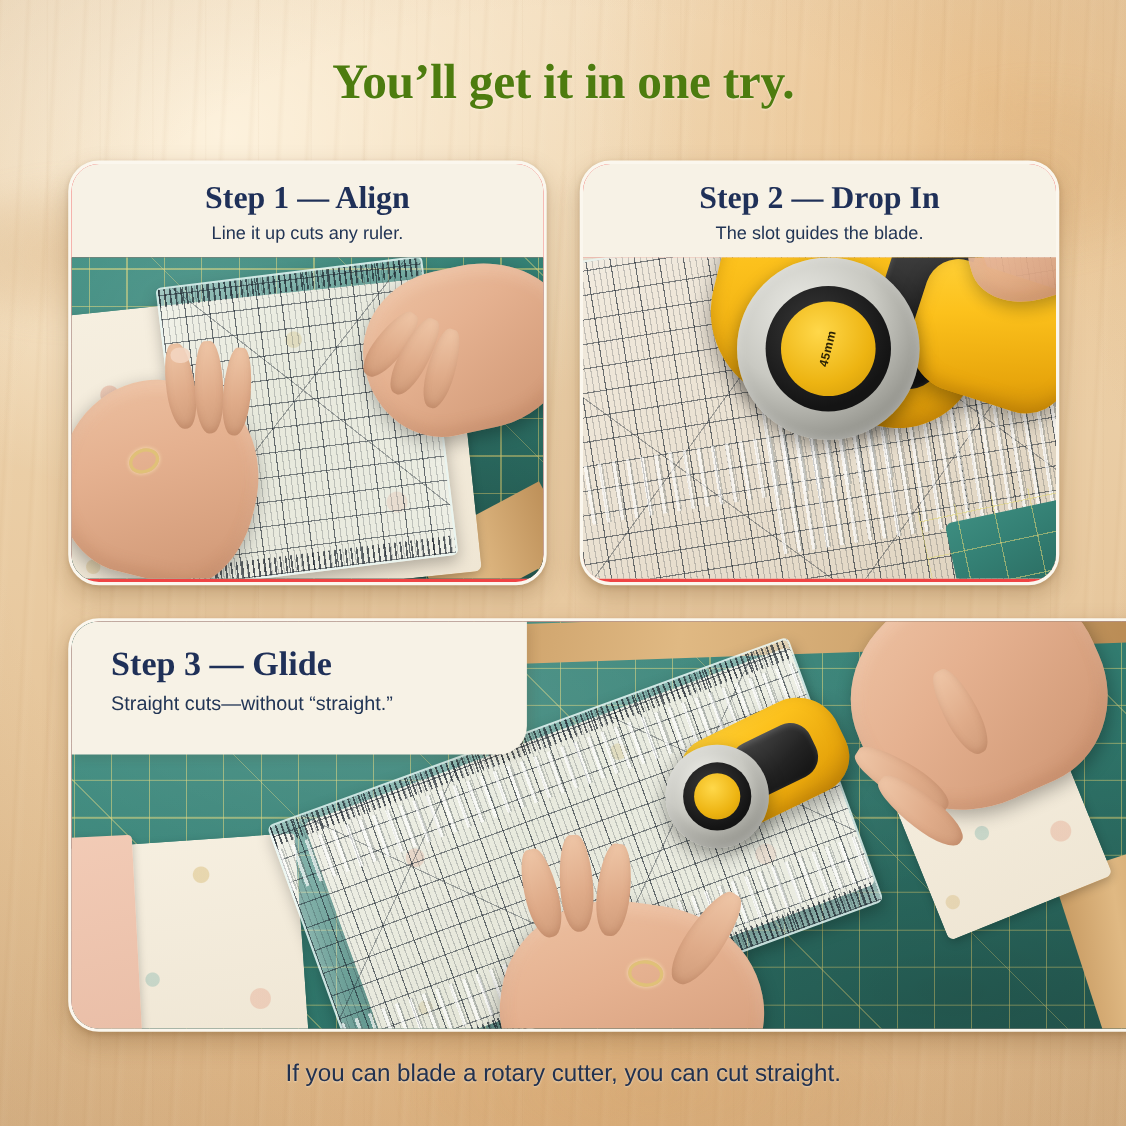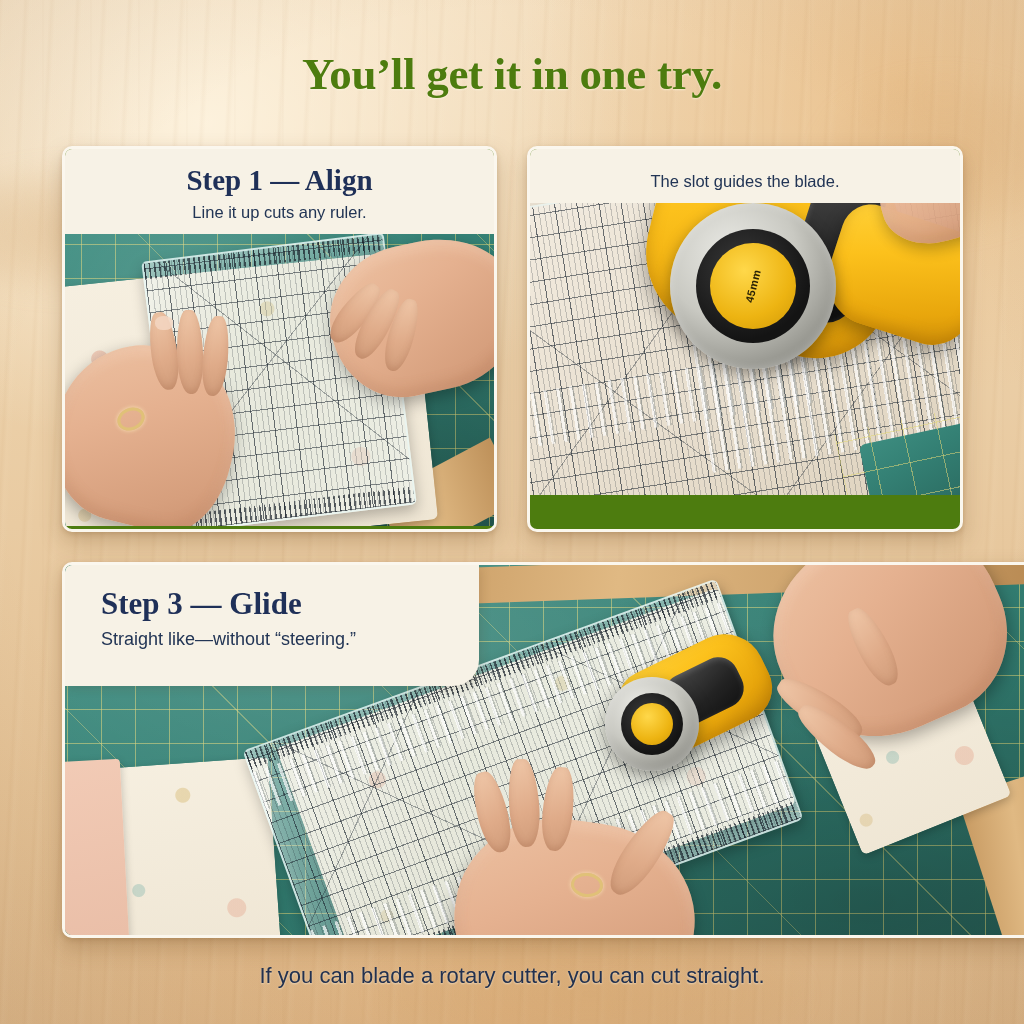--- a/index.html
+++ b/index.html
@@ -59,22 +59,22 @@
     font-size:45px;
     letter-spacing:-0.3px;
     color:#4d7c0f;
     text-shadow:0 1px 2px rgba(255,248,232,.65);
     z-index:5;
   }
 
   
   .card{
     position:absolute;
-    background:#4d7c0f;
-    border-radius:10px;
+    background:#ef4444;
+    border-radius:28px;
     overflow:hidden;
     box-shadow:0 10px 22px rgba(104,66,24,.26), 0 2px 5px rgba(104,66,24,.18);
     border:3px solid #fbf7ee;
     box-sizing:border-box;
     z-index:4;
   }
   #card-1{left:62px;top:146px;width:435px;height:386px;}
   #card-2{left:527px;top:146px;width:436px;height:386px;}
   #card-3{left:62px;top:562px;width:1015px;height:376px;}
 
@@ -282,20 +282,21 @@
 
     <div class="hand" style="right:-26px;top:8px;width:190px;height:150px;border-radius:42% 46% 44% 36%/48% 46% 50% 50%;transform:rotate(-12deg);"></div>
     <div class="finger" style="right:126px;top:44px;width:26px;height:70px;transform:rotate(38deg);"></div>
     <div class="finger" style="right:104px;top:52px;width:26px;height:76px;transform:rotate(28deg);"></div>
     <div class="finger" style="right:80px;top:64px;width:25px;height:74px;transform:rotate(16deg);"></div>
   </div>
 </div>
 
 <div class="card" id="card-2">
   <div class="card-head">
+    <div class="card-title">Step 2 — Drop In</div>
     <div class="card-sub">The slot guides the blade.</div>
   </div>
   <div class="photo" style="background:linear-gradient(160deg,#efe6d6,#e2d6c2);">
 
     <div class="ruler" style="left:-40px;top:-30px;width:520px;height:360px;transform:rotate(-9deg);border-radius:4px;background:linear-gradient(150deg,#f3ece0,#e6dccb 60%,#dccfb9);">
       <div class="ruler-grid"></div>
       <div class="ruler-fine"></div>
       <div class="ruler-diag"></div>
     </div>
 
@@ -359,17 +360,17 @@
     <div class="hand" style="left:390px;bottom:-70px;width:240px;height:190px;border-radius:44% 44% 40% 40%/50% 50% 46% 46%;transform:rotate(8deg);"></div>
     <div class="finger" style="left:412px;bottom:88px;width:30px;height:82px;transform:rotate(-14deg);"></div>
     <div class="finger" style="left:444px;bottom:94px;width:30px;height:88px;transform:rotate(-4deg);"></div>
     <div class="finger" style="left:478px;bottom:90px;width:30px;height:84px;transform:rotate(6deg);"></div>
     <div class="finger" style="left:560px;bottom:40px;width:34px;height:96px;transform:rotate(34deg);"></div>
     <div class="ring" style="left:506px;bottom:44px;width:26px;height:18px;transform:rotate(6deg);"></div>
   </div>
 
   <div id="card3-caption">
     <div class="card-title">Step 3 — Glide</div>
-    <div class="card-sub">Straight like—without “steering.”</div>
+    <div class="card-sub">Straight cuts—without “straight.”</div>
   </div>
 </div>
 
 <div id="footer">If you can blade a rotary cutter, you can cut straight.</div>
 
 </body></html>

